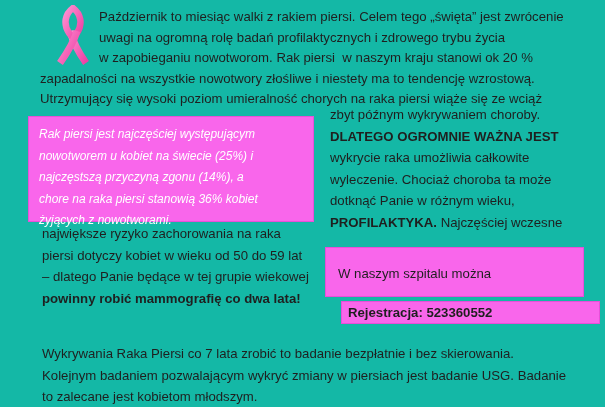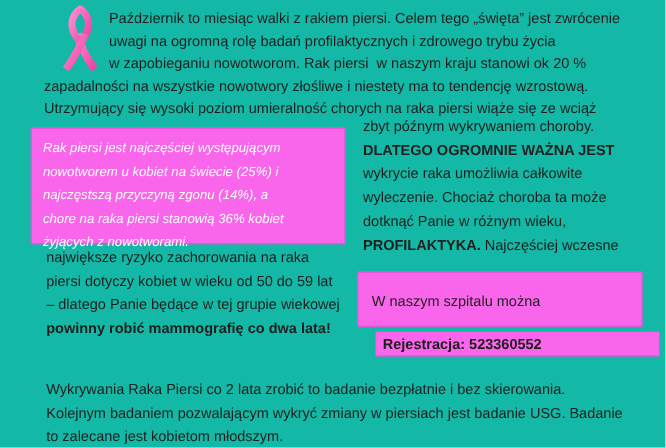--- a/index.html
+++ b/index.html
@@ -138,17 +138,17 @@
 – dlatego Panie będące w tej grupie wiekowej</div>
     <div class="lines b">powinny robić mammografię co dwa lata!</div>
   </div>
 
   <div class="usg-box">
     <div class="lines">W naszym szpitalu można</div>
   </div>
 
   <div class="reg-box b">Rejestracja: 523360552</div>
 
-  <div class="footer lines">Wykrywania Raka Piersi co 2 lata zrobić to badanie bezpłatnie i bez skierowania.
+  <div class="footer lines">Wykrywania Raka Piersi co 7 lata zrobić to badanie bezpłatnie i bez skierowania.
 Kolejnym badaniem pozwalającym wykryć zmiany w piersiach jest badanie USG. Badanie
 to zalecane jest kobietom młodszym.</div>
 
 </div>
 
 </body></html>

